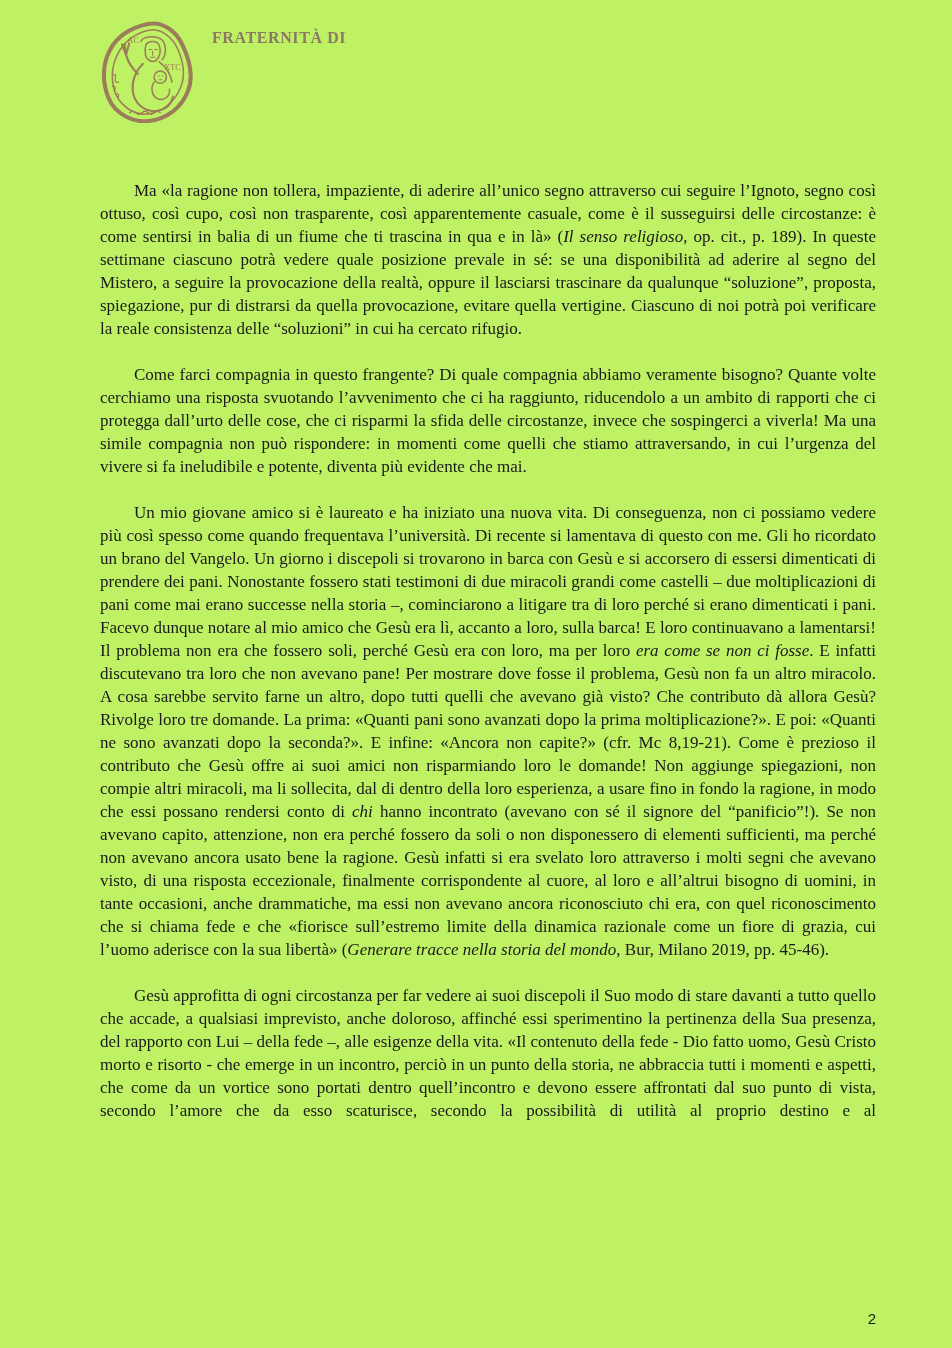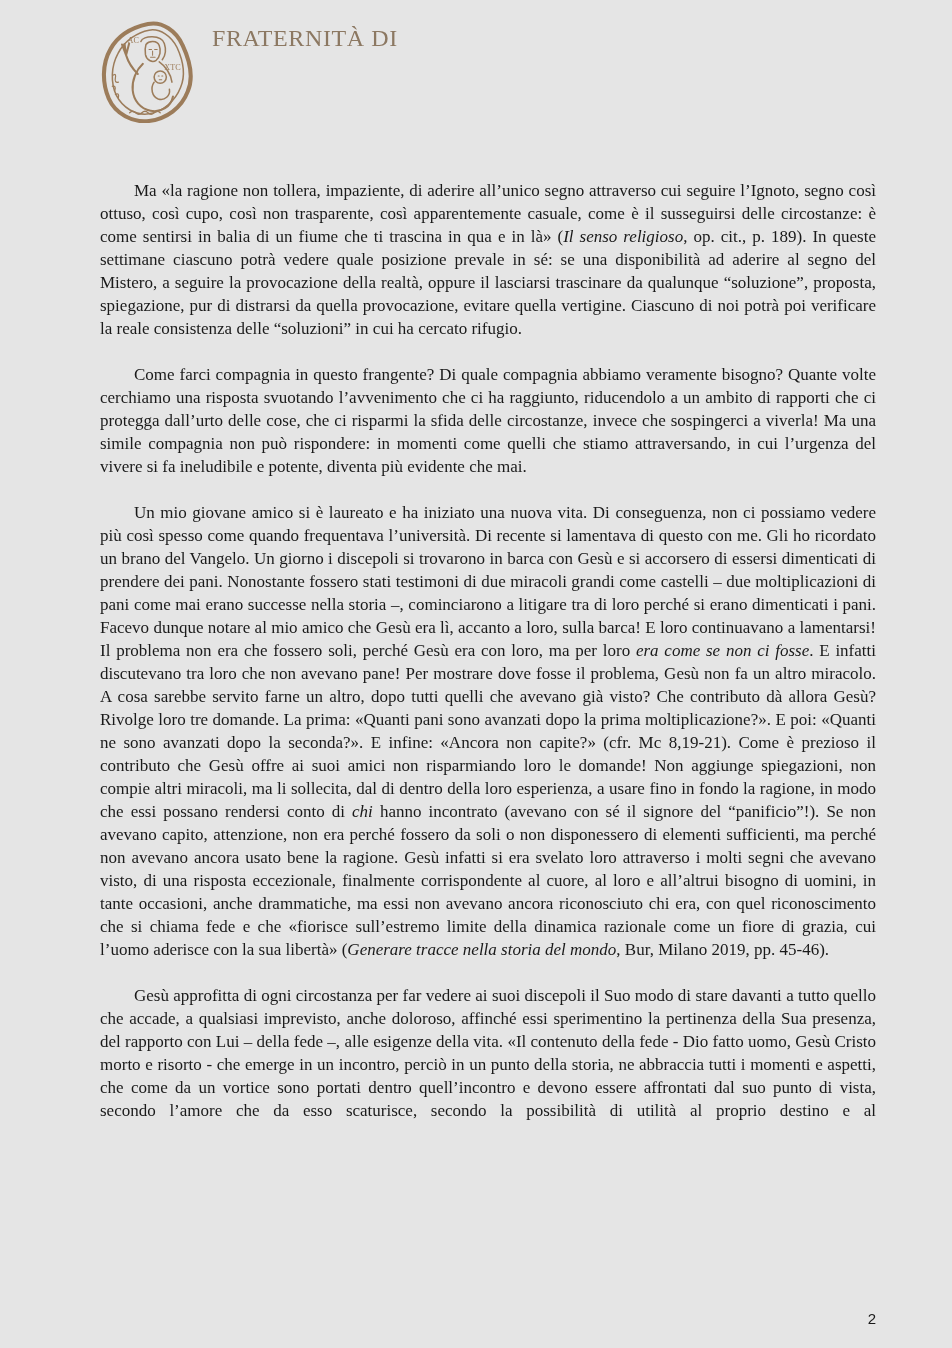--- a/index.html
+++ b/index.html
@@ -7,40 +7,40 @@
     width: 952px;
     height: 1348px;
     background: #ffffff;
     position: relative;
     overflow: hidden;
     font-family: "Liberation Serif", serif;
   }
   .page {
     position: absolute;
     inset: 0;
-    background: #e5e5e5;
+    background: #bef264;
   }
   
   .logo {
     position: absolute;
     left: 99px;
     top: 21px;
     width: 98px;
     height: 102px;
   }
   .org-name {
     position: absolute;
     left: 212px;
     top: 25px;
     color: #8c7862;
-    font-size: 24px;
+    font-size: 16px;
     line-height: 26px;
     letter-spacing: 0.6px;
     font-family: "Liberation Serif", serif;
-    font-weight: 400;
+    font-weight: 700;
   }
   
   .doc-body {
     position: absolute;
     left: 100px;
     top: 179px;
     width: 776px;
     color: #1a1a1a;
     font-size: 17px;
     line-height: 23px;

